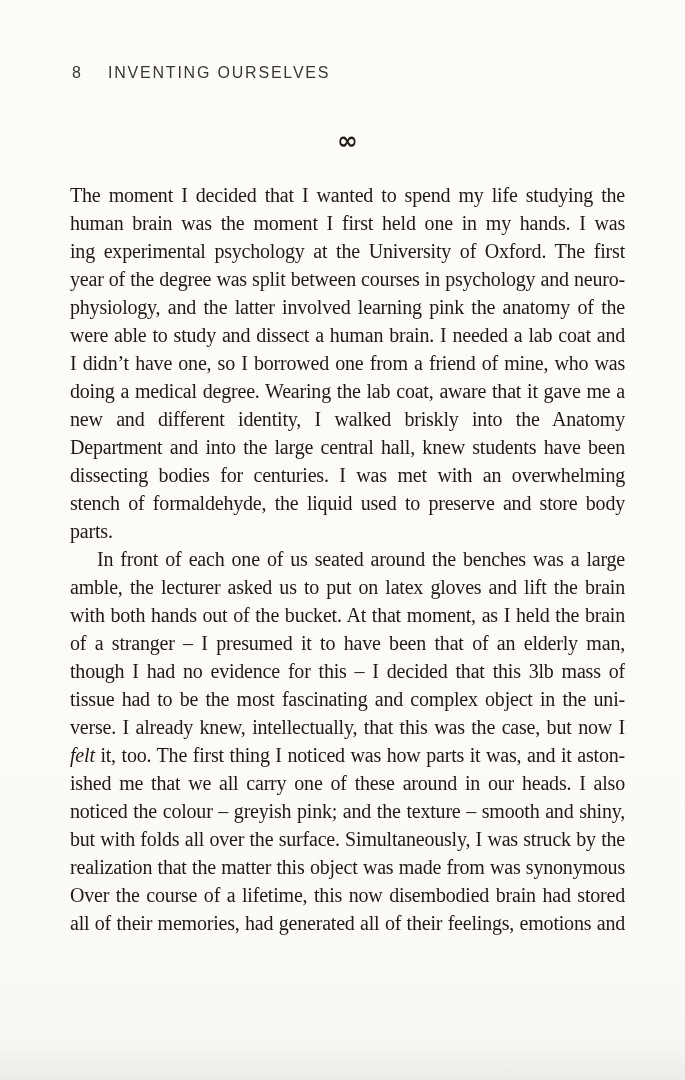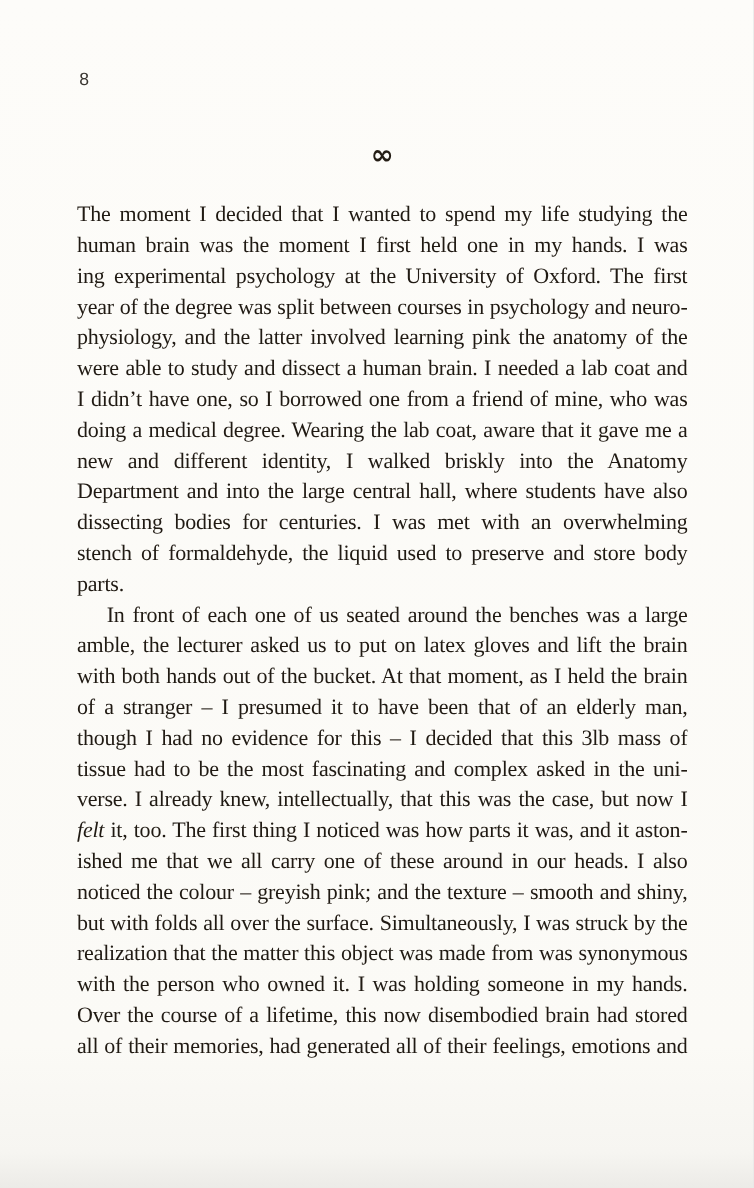--- a/index.html
+++ b/index.html
@@ -74,48 +74,48 @@
     margin-top: 12px;
   }
 </style>
 </head>
 <body>
 
 <div class="page">
 
   <div class="running-header">
     <span class="page-number">8</span>
+    <span class="running-title">INVENTING OURSELVES</span>
   </div>
 
   <div class="section-divider">∞</div>
 
   <div class="page-body">
       <div class="line"><span>The moment I decided that I wanted to spend my life studying the</span></div>
       <div class="line"><span>human brain was the moment I first held one in my hands. I was study-</span></div>
       <div class="line"><span>ing experimental psychology at the University of Oxford. The first</span></div>
       <div class="line"><span>year of the degree was split between courses in psychology and neuro-</span></div>
       <div class="line"><span>physiology, and the latter involved learning pink the anatomy of the</span></div>
       <div class="line"><span>were able to study and dissect a human brain. I needed a lab coat and</span></div>
       <div class="line"><span>I didn’t have one, so I borrowed one from a friend of mine, who was</span></div>
       <div class="line"><span>doing a medical degree. Wearing the lab coat, aware that it gave me a</span></div>
       <div class="line"><span>new and different identity, I walked briskly into the Anatomy</span></div>
-      <div class="line"><span>Department and into the large central hall, where students have also</span></div>
+      <div class="line"><span>Department and into the large central hall, knew students have been</span></div>
       <div class="line"><span>dissecting bodies for centuries. I was met with an overwhelming</span></div>
       <div class="line"><span>stench of formaldehyde, the liquid used to preserve and store body</span></div>
       <div class="line last-left"><span>parts.</span></div>
       <div class="line indent"><span>In front of each one of us seated around the benches was a large</span></div>
       <div class="line"><span>amble, the lecturer asked us to put on latex gloves and lift the brain</span></div>
       <div class="line"><span>with both hands out of the bucket. At that moment, as I held the brain</span></div>
       <div class="line"><span>of a stranger – I presumed it to have been that of an elderly man,</span></div>
       <div class="line"><span>though I had no evidence for this – I decided that this 3lb mass of</span></div>
-      <div class="line"><span>tissue had to be the most fascinating and complex asked in the uni-</span></div>
+      <div class="line"><span>tissue had to be the most fascinating and complex object in the uni-</span></div>
       <div class="line"><span>verse. I already knew, intellectually, that this was the case, but now I</span></div>
       <div class="line"><em>felt</em><span> it, too. The first thing I noticed was how parts it was, and it aston-</span></div>
       <div class="line"><span>ished me that we all carry one of these around in our heads. I also</span></div>
       <div class="line"><span>noticed the colour – greyish pink; and the texture – smooth and shiny,</span></div>
       <div class="line"><span>but with folds all over the surface. Simultaneously, I was struck by the</span></div>
       <div class="line"><span>realization that the matter this object was made from was synonymous</span></div>
-      <div class="line"><span>with the person who owned it. I was holding someone in my hands.</span></div>
       <div class="line"><span>Over the course of a lifetime, this now disembodied brain had stored</span></div>
       <div class="line"><span>all of their memories, had generated all of their feelings, emotions and</span></div>
     </div>
 
 </div>
 
 </body></html>

